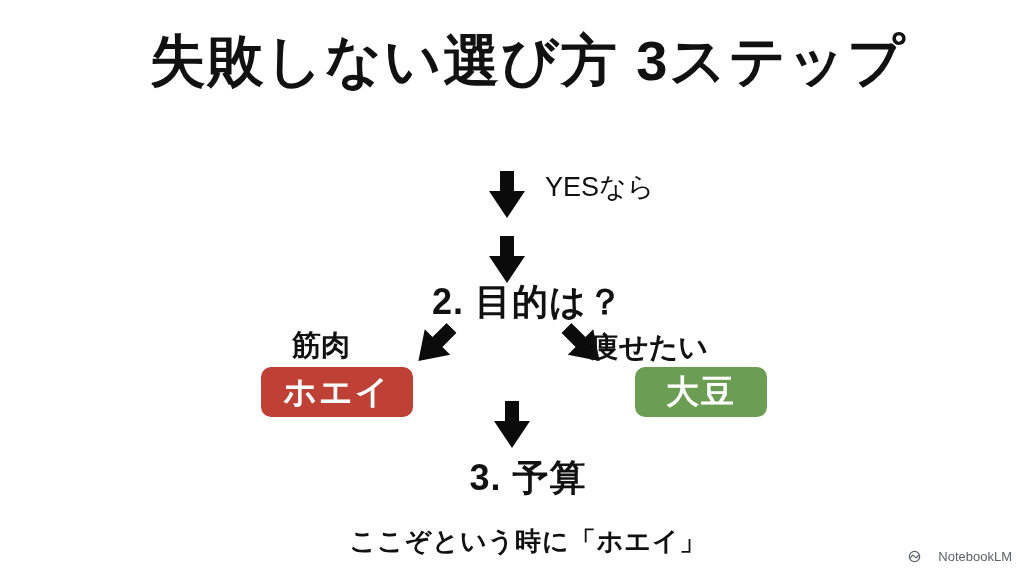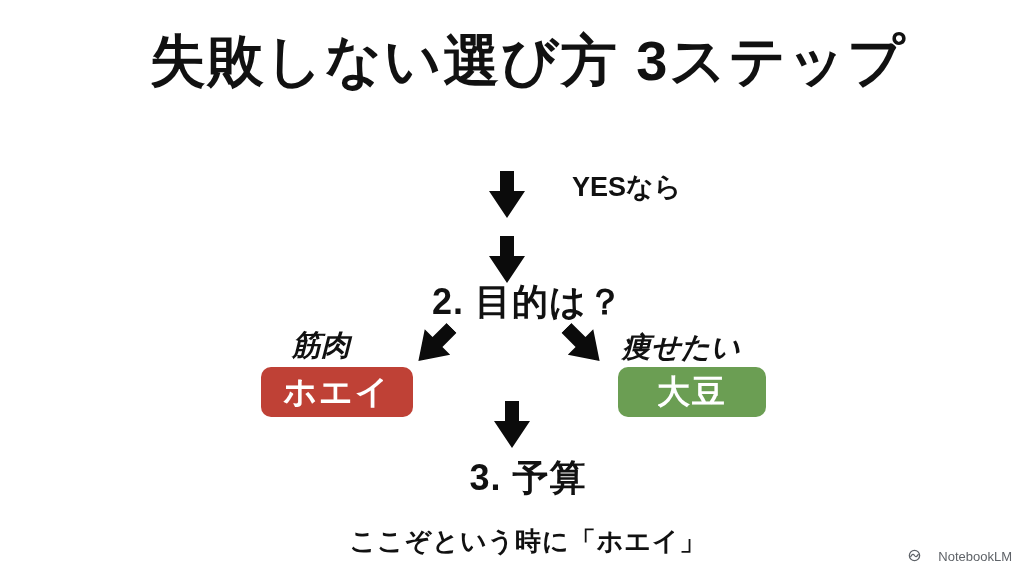--- a/index.html
+++ b/index.html
@@ -47,58 +47,57 @@
     color: #0b0b0b;
   }
   .arrow svg { display: block; width: 100%; height: 100%; }
   .arrow-1 { left: 487px; top: 171px; width: 40px; height: 47px; }
   .arrow-2 { left: 487px; top: 236px; width: 40px; height: 47px; }
   .arrow-dl { left: 413px; top: 321px; width: 44px; height: 47px; transform: rotate(45deg); }
   .arrow-dr { left: 561px; top: 321px; width: 44px; height: 47px; transform: rotate(-45deg); }
   .arrow-3 { left: 490px; top: 401px; width: 44px; height: 47px; }
   .branch-note {
     position: absolute;
-    left: 572px;
+    left: 545px;
     top: 171px;
     font-size: 27px;
-    font-weight: 700;
+    font-weight: 400;
     line-height: 32px;
     white-space: nowrap;
     text-align: right;
   }
   .side-label {
     position: absolute;
     font-size: 29px;
     font-weight: 800;
     white-space: nowrap;
-    font-style: italic;
   }
   .label-muscle { left: 292px; top: 326px; }
-  .label-diet  { left: 622px; top: 328px; }
+  .label-diet  { left: 590px; top: 328px; }
   .choice-box {
     position: absolute;
     top: 367px;
     height: 50px;
     border-radius: 10px;
     color: #ffffff;
     font-size: 33px;
     font-weight: 800;
     display: flex;
     align-items: center;
     justify-content: center;
     letter-spacing: 2px;
   }
   .box-whey { left: 261px; width: 152px; text-align: center; }
-  .box-soy  { left: 618px; width: 148px; text-align: right; }
+  .box-soy  { left: 635px; width: 132px; text-align: right; }
   .watermark {
     position: absolute;
     right: 12px;
     bottom: 6px;
     display: flex;
-    align-items: flex-start;
+    align-items: center;
     gap: 17px;
     color: #5f6368;
     font-size: 13px;
     font-weight: 400;
   }
   .watermark svg { display: block; }
 </style>
 </head>
 <body>
 

